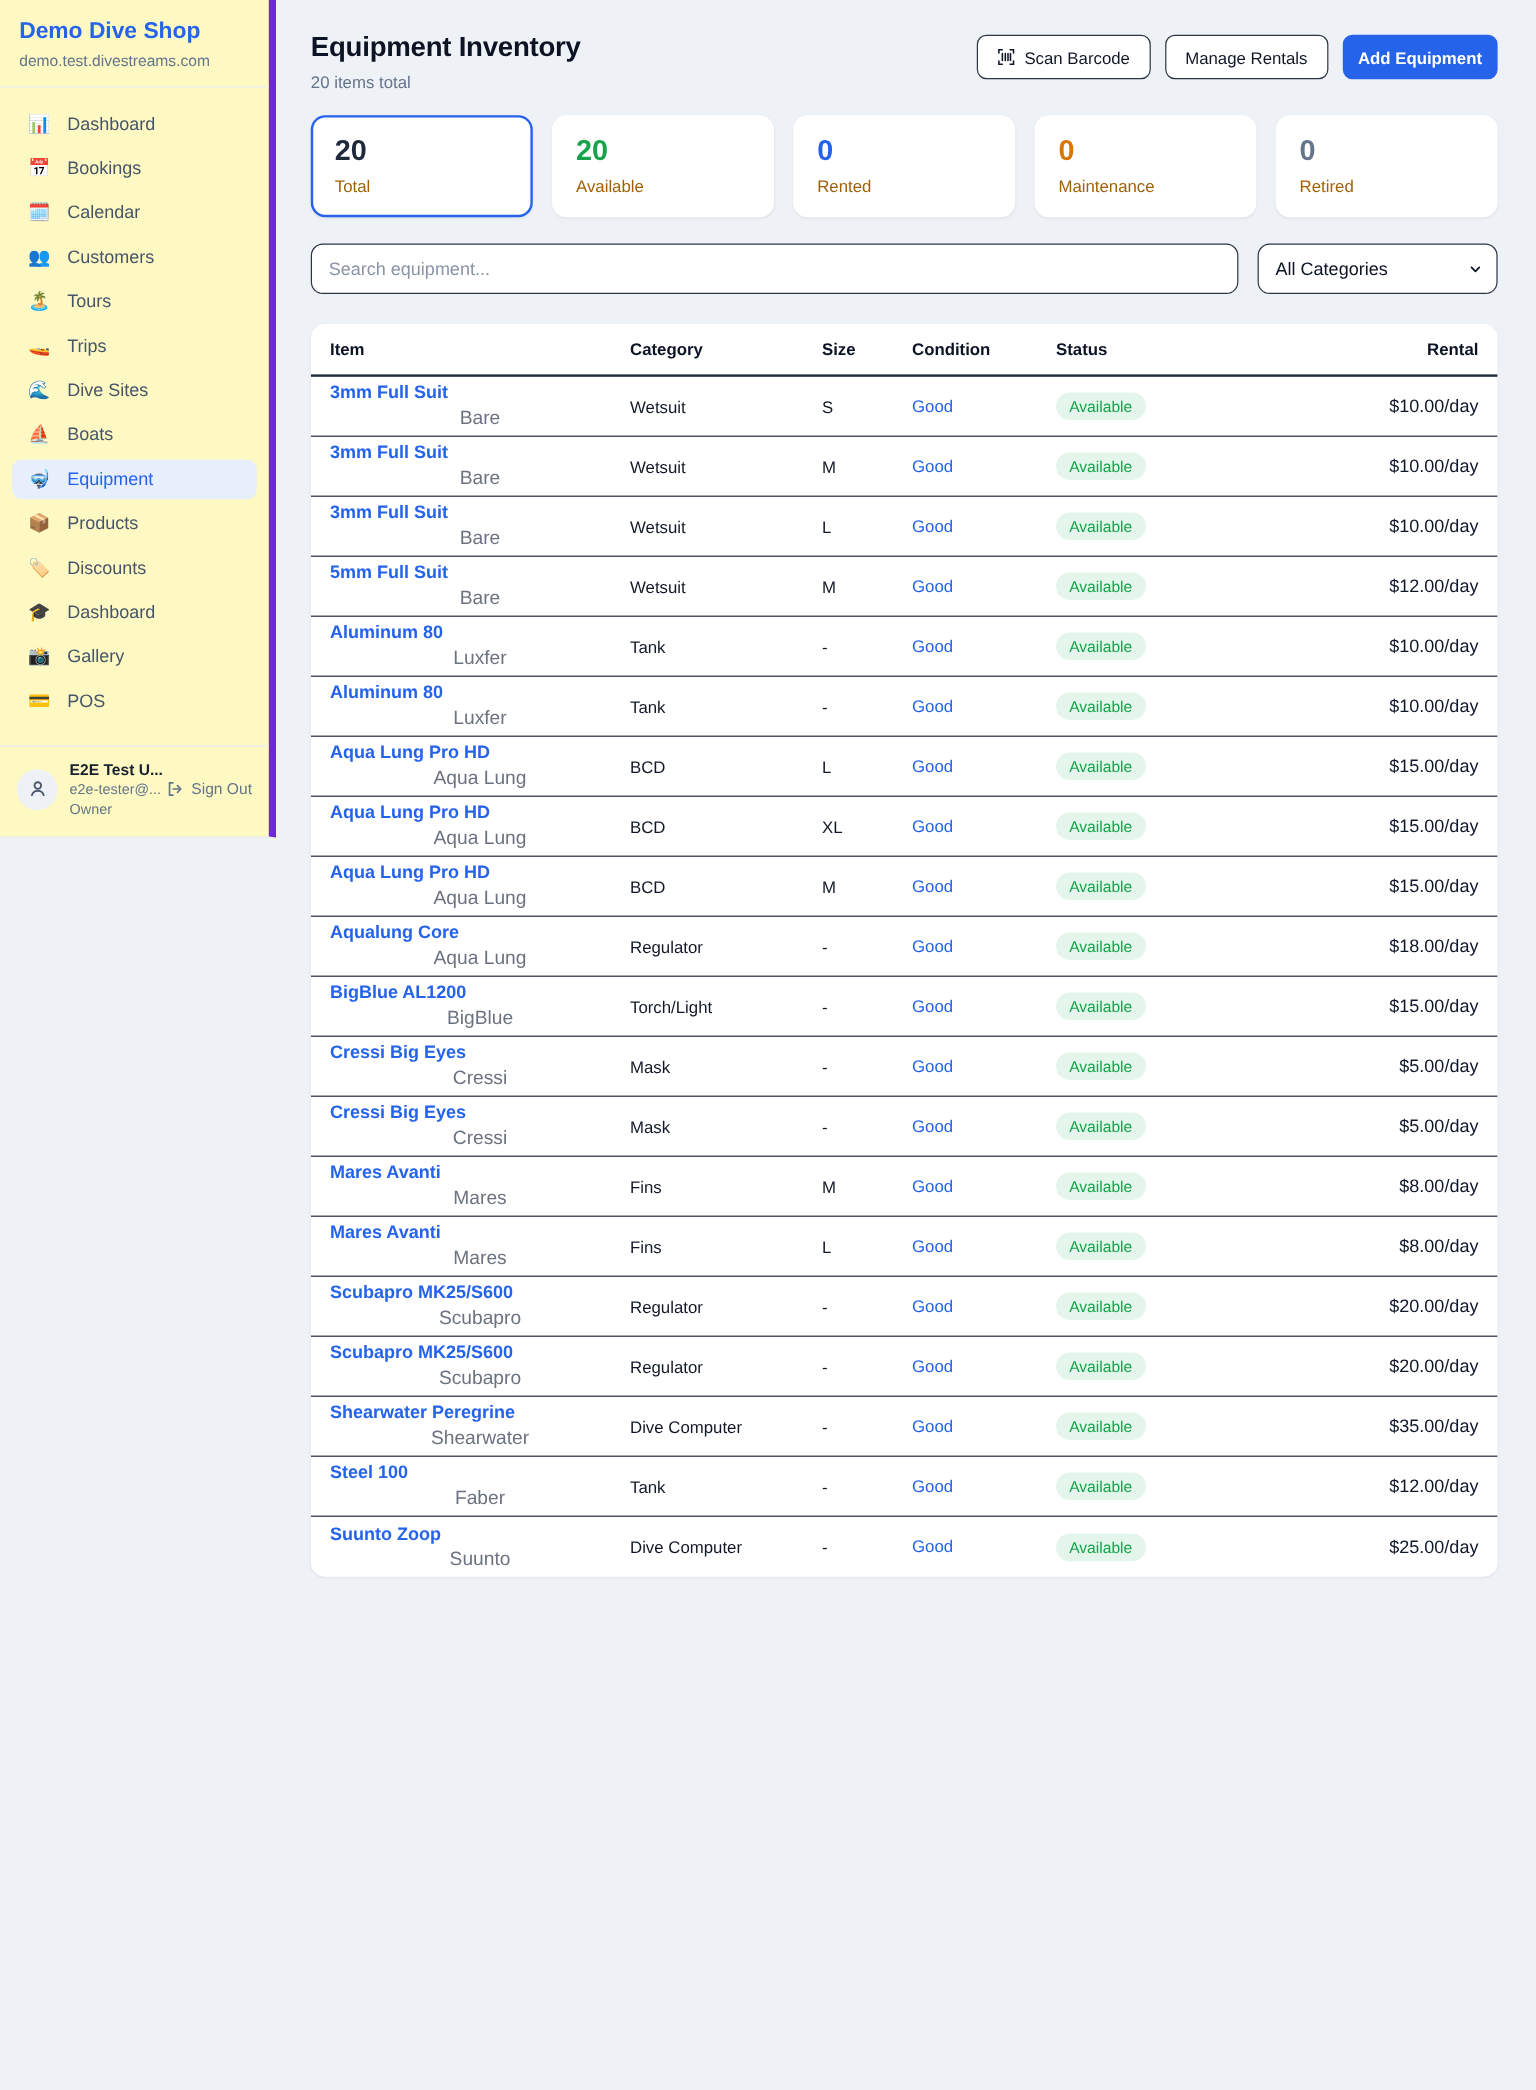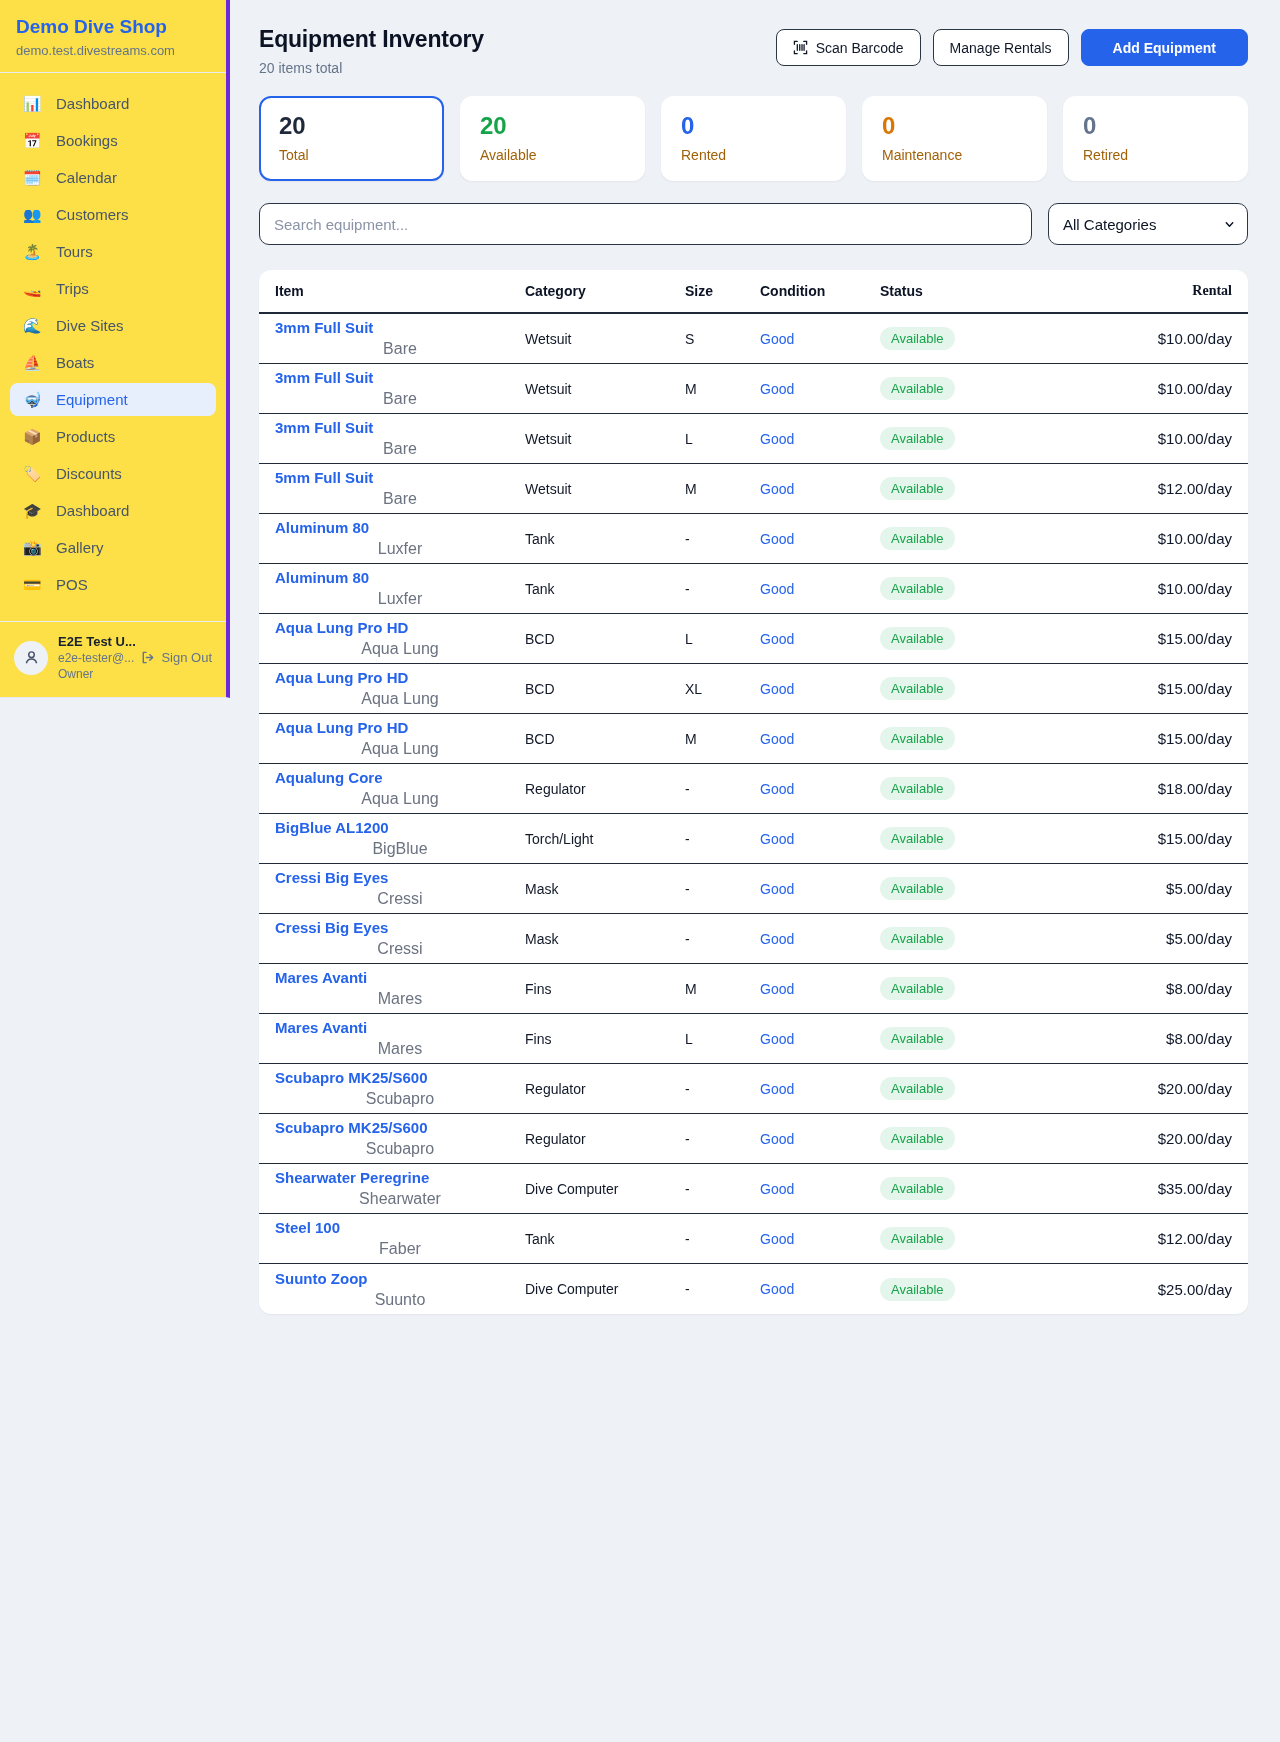--- a/index.html
+++ b/index.html
@@ -2,21 +2,21 @@
 <html><head>
 <meta charset="utf-8">
 <style>
   * { margin:0; padding:0; box-sizing:border-box; }
   html,body { width:1280px; height:1742px; }
   body {
     font-family:"Liberation Sans","DejaVu Sans",sans-serif;
     background:#eef1f5; color:#0f172a; display:flex; align-items:flex-start; overflow:hidden;
   }
   
-  .sidebar { width:230px; background:#fde047; border-right:4px solid #6d28d9; border-bottom:1px solid #e7eaef; }
+  .sidebar { width:230px; background:#fef9c3; border-right:6px solid #6d28d9; border-bottom:1px solid #e7eaef; }
   .brand { padding:16px 16px 14px; border-bottom:1px solid #e9edf2; }
   .brand-name { color:#2563eb; font-size:19px; font-weight:700; }
   .brand-domain { color:#64748b; font-size:13px; margin-top:5px; }
   .nav { padding:14px 10px 6px; }
   .nav-item { display:flex; align-items:center; gap:12px; padding:8px 12px; margin-bottom:4px;
               border-radius:8px; color:#475569; font-size:15px; cursor:pointer; }
   .nav-item .nav-icon { width:22px; text-align:center; font-size:15px; line-height:1; }
   .nav-item.active { background:#e7effc; color:#2563eb; font-weight:500; }
   .user-box { border-top:1px solid #e9edf2; margin-top:10px; padding:12px 14px 16px; display:flex; align-items:center; gap:10px; }
   .avatar { width:34px; height:34px; border-radius:50%; background:#eef2f6; display:flex; align-items:center; justify-content:center; flex:0 0 auto; }
@@ -25,42 +25,42 @@
   .user-email,.user-role { font-size:12px; color:#64748b; margin-top:2px; white-space:nowrap; }
   .signout { display:flex; align-items:center; gap:6px; color:#64748b; font-size:13px; cursor:pointer; flex:0 0 auto; }
   
   .main { flex:1; padding:26px 32px 0 29px; }
   .page-head { display:flex; justify-content:space-between; align-items:flex-start; }
   .page-title { font-size:23px; font-weight:700; color:#0b1324; letter-spacing:-0.2px; }
   .page-subtitle { font-size:14px; color:#64748b; margin-top:7px; }
   .head-actions { display:flex; gap:12px; margin-top:3px; }
   .btn { display:flex; align-items:center; gap:8px; height:37px; padding:0 16px; border-radius:8px;
          font-size:14px; font-weight:500; cursor:pointer; background:#fff; border:1px solid #2b3645; color:#101828; }
-  .btn-primary { background:#2563eb; border-color:#2563eb; color:#fff; font-weight:600; padding:0 31px; }
+  .btn-primary { background:#2563eb; border-color:#2563eb; color:#fff; font-weight:600; padding:0 12px; }
   
   .stats { display:flex; gap:16px; margin-top:20px; }
   .stat-card { flex:1; background:#fff; border:1px solid #fff; border-radius:12px; padding:17px 19px;
                box-shadow:0 1px 2px rgba(16,24,40,.05); cursor:pointer; }
   .stat-card.selected { border:2px solid #2563eb; padding:16px 18px; }
   .stat-value { font-size:24px; font-weight:700; line-height:1; }
   .stat-label { font-size:14px; color:#a16207; margin-top:9px; }
   
   .filters { display:flex; gap:16px; margin-top:22px; }
   .search { flex:1; height:42px; border:1px solid #2b3645; border-radius:10px; background:#fff;
             padding:0 14px; font-size:15px; color:#0f172a; font-family:inherit; outline:none; }
   .search::placeholder { color:#8a94a6; }
   .select { width:200px; height:42px; border:1px solid #2b3645; border-radius:10px; background:#fff;
             display:flex; align-items:center; justify-content:space-between; padding:0 12px 0 14px;
             font-size:15px; color:#0b1324; cursor:pointer; }
   
   .table-card { background:#fff; border-radius:12px; margin-top:25px; box-shadow:0 1px 2px rgba(16,24,40,.05); overflow:hidden; }
   .thead, .trow { display:grid; grid-template-columns:250px 160px 75px 120px 180px 1fr; align-items:center; padding:0 16px; }
   .thead { height:44px; border-bottom:2px solid #1f2937; }
   .th { font-size:14px; font-weight:700; color:#0b1324; }
-  .th:last-child { text-align:right;font-family:Liberation Serif, serif; }
+  .th:last-child { text-align:right; }
   .trow { height:50px; border-bottom:1px solid #222b3a; }
   .trow:last-child { border-bottom:none; }
   .item-name { color:#2563eb; font-size:15px; font-weight:600; text-decoration:none; cursor:pointer; display:inline-block; }
   .item-brand { color:#6b7280; font-size:16px; margin-top:3px;text-align:center; }
   .cell { font-size:14px; color:#111827; }
   .cond-link { color:#2563eb; font-size:14px; text-decoration:none; cursor:pointer; }
   .badge { display:inline-block; background:#e4f6ec; color:#16a34a; font-size:13px; padding:4px 11px; border-radius:999px; }
   .rental { text-align:right; font-size:15px; color:#0f172a; }
   .icon-svg { display:block; }
 </style>

